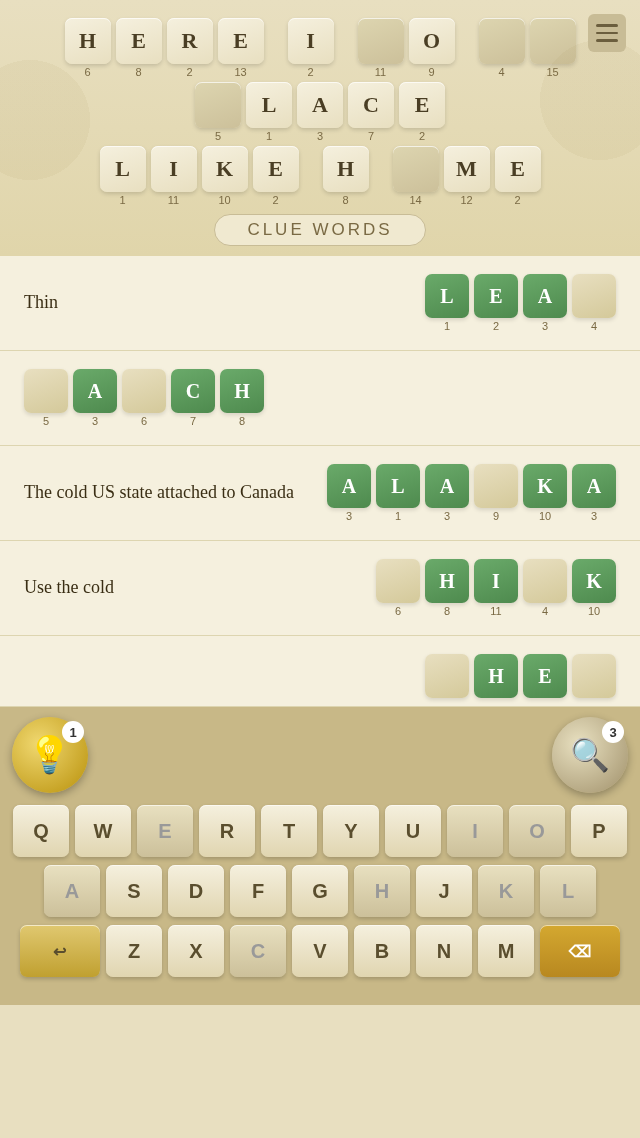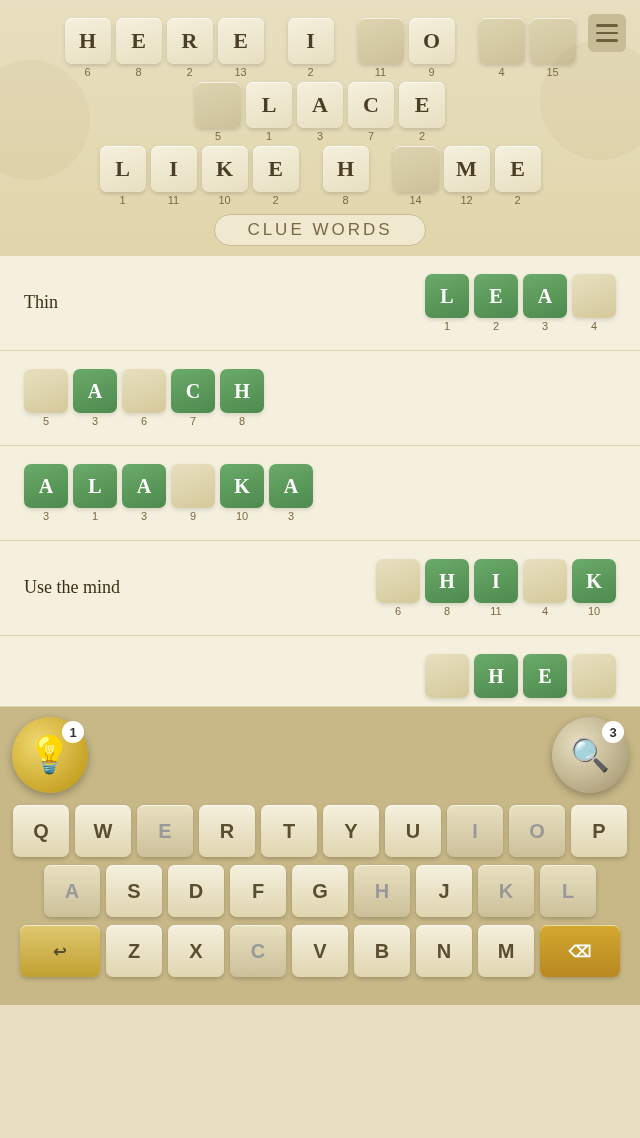--- a/index.html
+++ b/index.html
@@ -469,20 +469,21 @@
           <span class="ans-num">7</span>
         </div>
         <div class="answer-tile">
           <div class="ans-tile green">H</div>
           <span class="ans-num">8</span>
         </div>
       </div>
     </div>
 
     <div class="clue-item">
+      <div class="clue-text">The cold US state attached to Canada</div>
       <div class="answer-tiles">
         <div class="answer-tile">
           <div class="ans-tile green">A</div>
           <span class="ans-num">3</span>
         </div>
         <div class="answer-tile">
           <div class="ans-tile green">L</div>
           <span class="ans-num">1</span>
         </div>
         <div class="answer-tile">
@@ -498,21 +499,21 @@
           <span class="ans-num">10</span>
         </div>
         <div class="answer-tile">
           <div class="ans-tile green">A</div>
           <span class="ans-num">3</span>
         </div>
       </div>
     </div>
 
     <div class="clue-item">
-      <div class="clue-text">Use the mind</div>
+      <div class="clue-text">Use the cold</div>
       <div class="answer-tiles">
         <div class="answer-tile">
           <div class="ans-tile blank"></div>
           <span class="ans-num">6</span>
         </div>
         <div class="answer-tile">
           <div class="ans-tile green">H</div>
           <span class="ans-num">8</span>
         </div>
         <div class="answer-tile">

